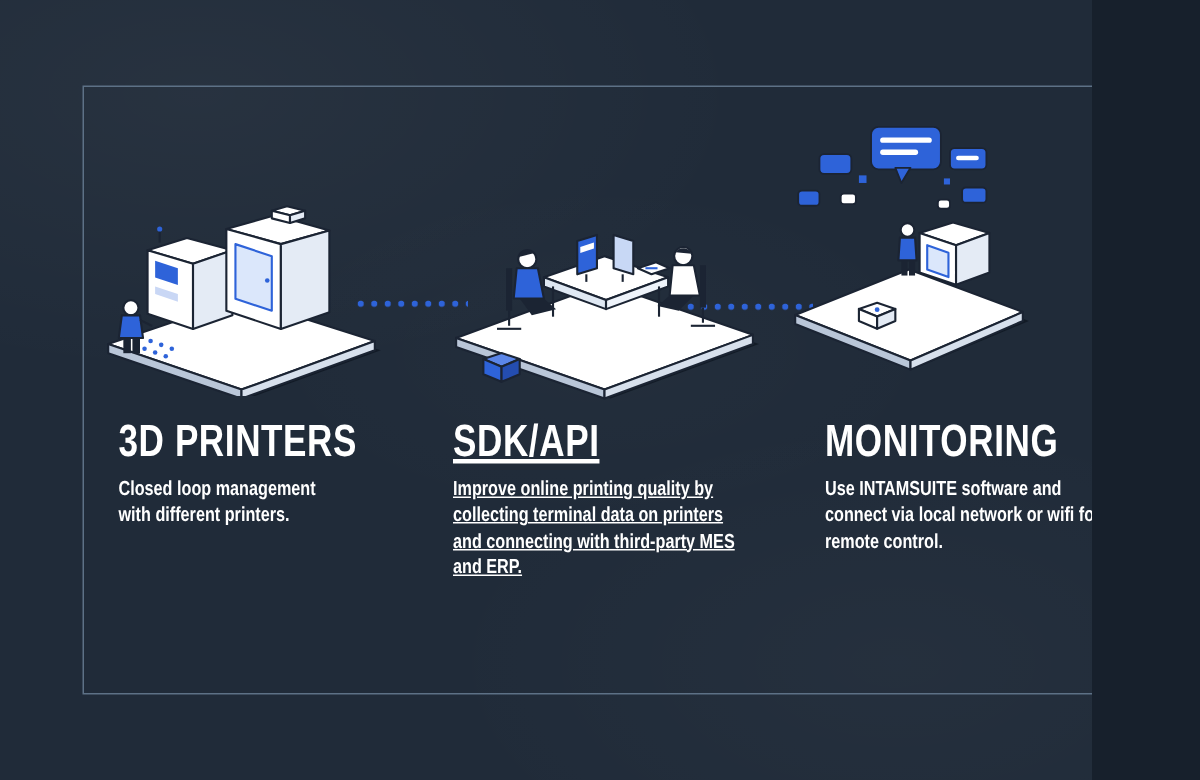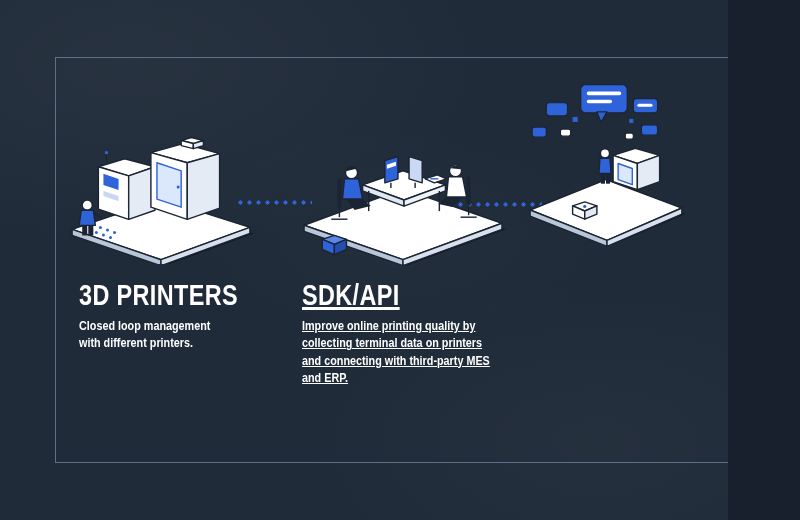--- a/index.html
+++ b/index.html
@@ -191,14 +191,18 @@
   <section class="textblock t1">
     <h2 class="title">3D PRINTERS</h2>
     <p class="desc">Closed loop management with different printers.</p>
   </section>
 
   <section class="textblock t2">
     <h2 class="title">SDK/API</h2>
     <p class="desc">Improve online printing quality by collecting terminal data on printers and connecting with third-party MES and ERP.</p>
   </section>
 
+  <section class="textblock t3">
+    <h2 class="title">MONITORING</h2>
+    <p class="desc">Use INTAMSUITE software and connect via local network or wifi for remote control.</p>
+  </section>
 
 </div>
 
 </body></html>

